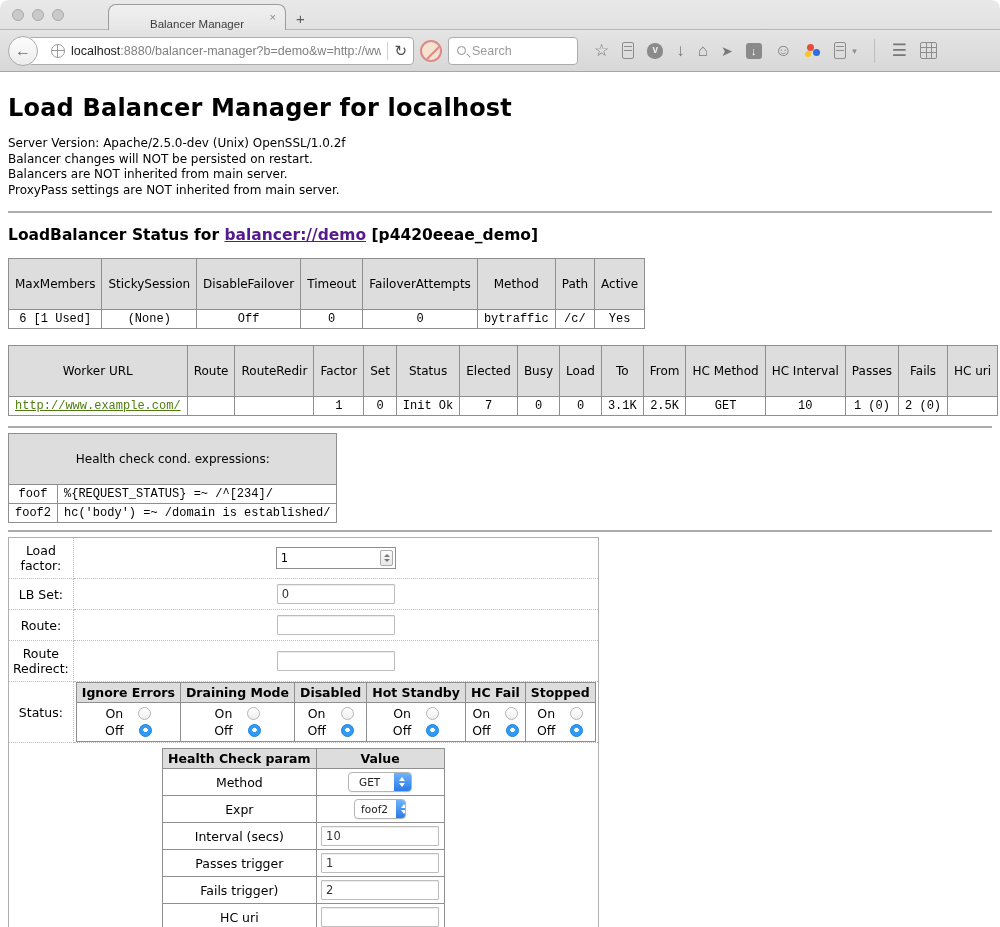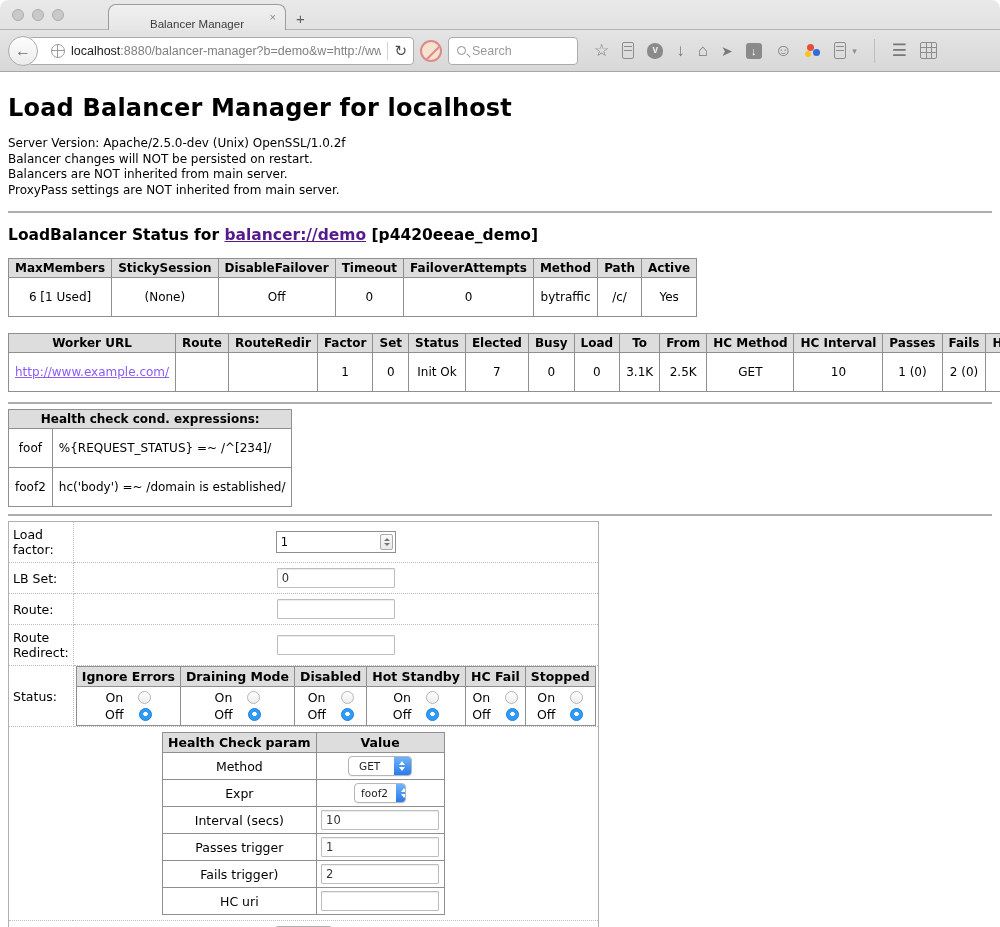--- a/index.html
+++ b/index.html
@@ -73,29 +73,29 @@
   
   .page { padding:0 8px; color:#000; }
   h1.ptitle { font-size:24px; font-weight:bold; margin:22px 0 6px; letter-spacing:0.2px; }
   .info { margin-top:14px; font-size:12px; line-height:15.5px; }
   hr.rule { border:0; border-top:2px solid #adadad; margin:13px 0; }
   hr.rule.tight { margin:7px 0 5px; }
   h3.sect { font-size:15.5px; font-weight:bold; margin:9px 0 14px; }
   h3.sect a { color:#551a8b; }
 
   table.data { border-collapse:collapse; font-size:12px; margin-bottom:16px; }
-  table.data th { background:#ddd; border:1px solid #8f8f8f; padding:2px 6px; font-weight:bold; white-space:nowrap; }
-  table.data td { border:1px solid #8f8f8f; padding:12px 6px; text-align:center; white-space:nowrap; background:#fff; }
+  table.data th { background:#ddd; border:1px solid #8f8f8f; padding:18px 6px; font-weight:normal; white-space:nowrap; }
+  table.data td { border:1px solid #8f8f8f; padding:2px 6px; text-align:center; white-space:nowrap; background:#fff;font-family:Liberation Mono, monospace; }
   table.data td.left { text-align:left; }
-  table.data a { color:#8b5cf6; }
+  table.data a { color:#4d7c0f; }
 
   
   table.form { border-collapse:collapse; width:565px; font-size:12.5px; border:1px solid #b0b0b0; margin-top:2px; }
   table.form > tbody > tr > td { border:1px dotted #bdbdbd; padding:5px 4px; vertical-align:middle; }
-  td.flabel { width:100px; }
+  td.flabel { width:100px; text-align:center; }
   td.fvalue { text-align:center; }
   input.txt { width:118px; height:20px; border:1px solid #bdbdbd; border-radius:1px; font-size:11.5px;
               padding:1px 4px; font-family:"DejaVu Sans",sans-serif; color:#333; box-shadow:inset 0 1px 1px rgba(0,0,0,.08); }
   .numwrap { display:inline-flex; align-items:center; border:1px solid #8f8f8f; background:#fff; height:22px; }
   .numwrap input { border:none; outline:none; width:103px; font-size:11.5px; padding:0 4px;
                    font-family:"DejaVu Sans",sans-serif; }
   .stepper { width:13px; height:16px; border:1px solid #ababab; border-radius:2px; margin-right:2px;
              background:linear-gradient(#fcfcfc,#e8e8e8); position:relative; }
   .stepper::before { content:""; position:absolute; left:3.5px; top:3px; border-left:3px solid transparent;
                      border-right:3px solid transparent; border-bottom:3px solid #777; }

